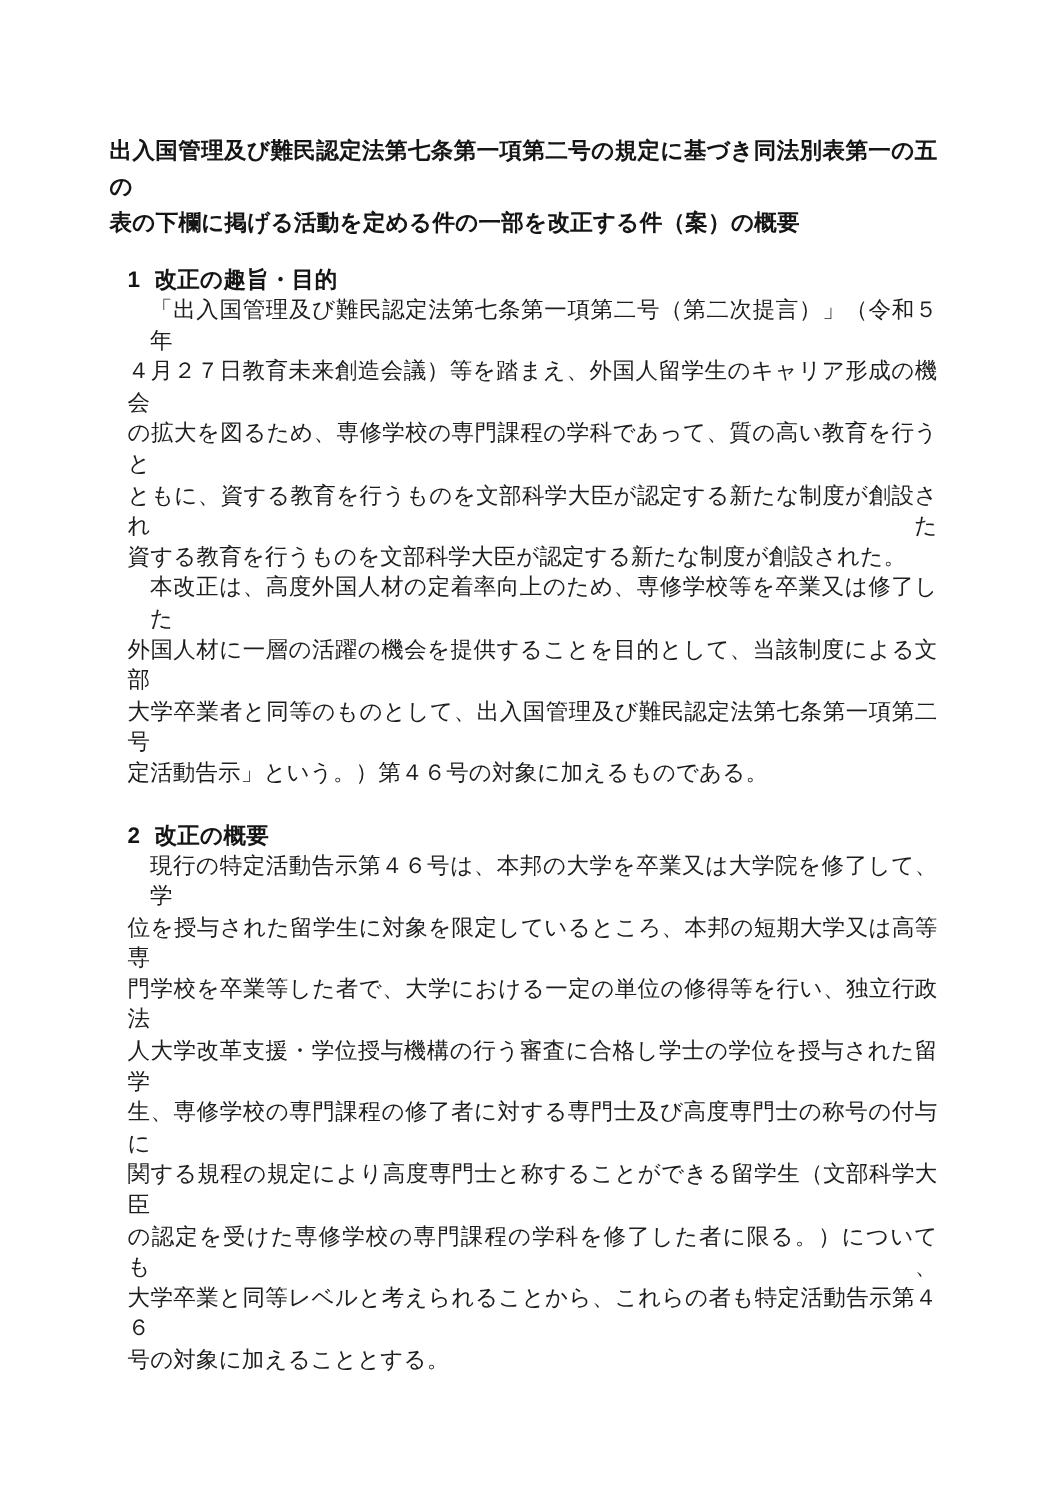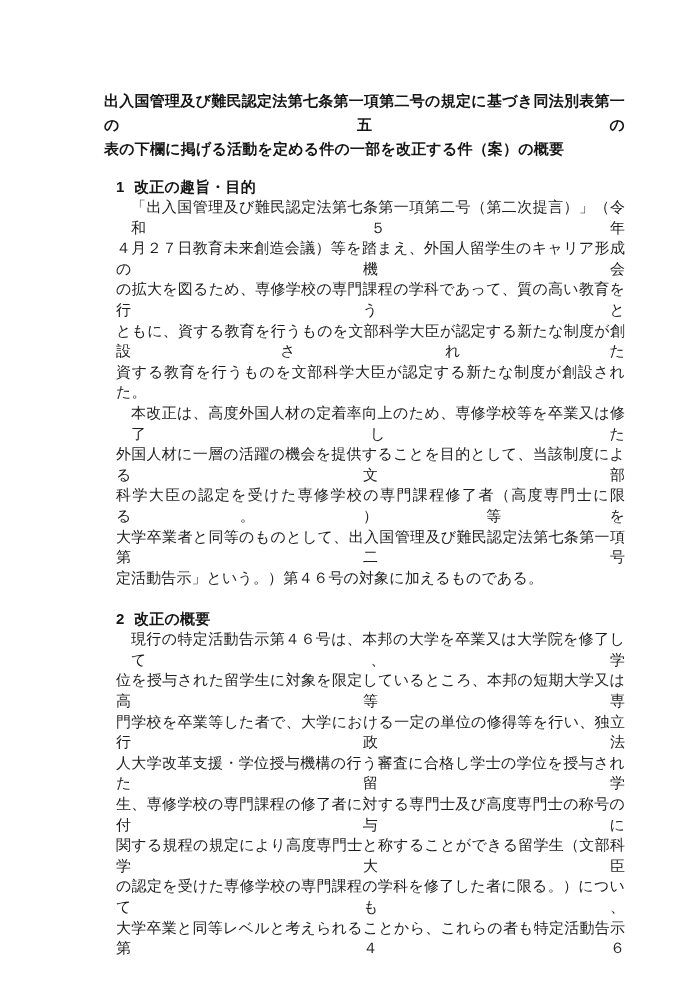--- a/index.html
+++ b/index.html
@@ -1,21 +1,21 @@
 <!DOCTYPE html>
 <html lang="ja"><head>
 <meta charset="utf-8">
 <style>
   html, body { margin: 0; padding: 0; background: #ffffff; }
   .page {
     position: relative;
     width: 700px;
     height: 1001px;
     box-sizing: border-box;
-    padding: 89px 75px 0 104px;
+    padding: 89px 75px 0 73px;
     background: #ffffff;
     overflow: hidden;
     font-family: "Liberation Serif", "DejaVu Serif", serif;
     font-size: 15px;
     color: #1d1d1d;
     border-radius: 30px;
   }
   .title {
     margin: 0;
     font-family: "Liberation Sans", "DejaVu Sans", sans-serif;
@@ -72,36 +72,36 @@
     <div class="para">
       <div class="line ind">「出入国管理及び難民認定法第七条第一項第二号（第二次提言）」（令和５年</div>
       <div class="line">４月２７日教育未来創造会議）等を踏まえ、外国人留学生のキャリア形成の機会</div>
       <div class="line">の拡大を図るため、専修学校の専門課程の学科であって、質の高い教育を行うと</div>
       <div class="line">ともに、資する教育を行うものを文部科学大臣が認定する新たな制度が創設された</div>
       <div class="line pl">資する教育を行うものを文部科学大臣が認定する新たな制度が創設された。</div>
     </div>
     <div class="para">
       <div class="line ind">本改正は、高度外国人材の定着率向上のため、専修学校等を卒業又は修了した</div>
       <div class="line">外国人材に一層の活躍の機会を提供することを目的として、当該制度による文部</div>
-      <div class="line">科学大臣の認定を受けた専修学校の専門課程修了者（高度専門士に限る。）等を</div>
       <div class="line">大学卒業者と同等のものとして、出入国管理及び難民認定法第七条第一項第二号</div>
       <div class="line pl">定活動告示」という。）第４６号の対象に加えるものである。</div>
     </div>
   </section>
 
   <section>
     <div class="heading sec2">
       <span class="hnum">2</span>
       <span class="htext">改正の概要</span>
     </div>
     <div class="para">
       <div class="line ind">現行の特定活動告示第４６号は、本邦の大学を卒業又は大学院を修了して、学</div>
       <div class="line">位を授与された留学生に対象を限定しているところ、本邦の短期大学又は高等専</div>
       <div class="line">門学校を卒業等した者で、大学における一定の単位の修得等を行い、独立行政法</div>
       <div class="line">人大学改革支援・学位授与機構の行う審査に合格し学士の学位を授与された留学</div>
       <div class="line">生、専修学校の専門課程の修了者に対する専門士及び高度専門士の称号の付与に</div>
       <div class="line">関する規程の規定により高度専門士と称することができる留学生（文部科学大臣</div>
       <div class="line">の認定を受けた専修学校の専門課程の学科を修了した者に限る。）についても、</div>
       <div class="line">大学卒業と同等レベルと考えられることから、これらの者も特定活動告示第４６</div>
+      <div class="line pl">号の対象に加えることとする。</div>
     </div>
   </section>
 
 </div>
 
 </body></html>

